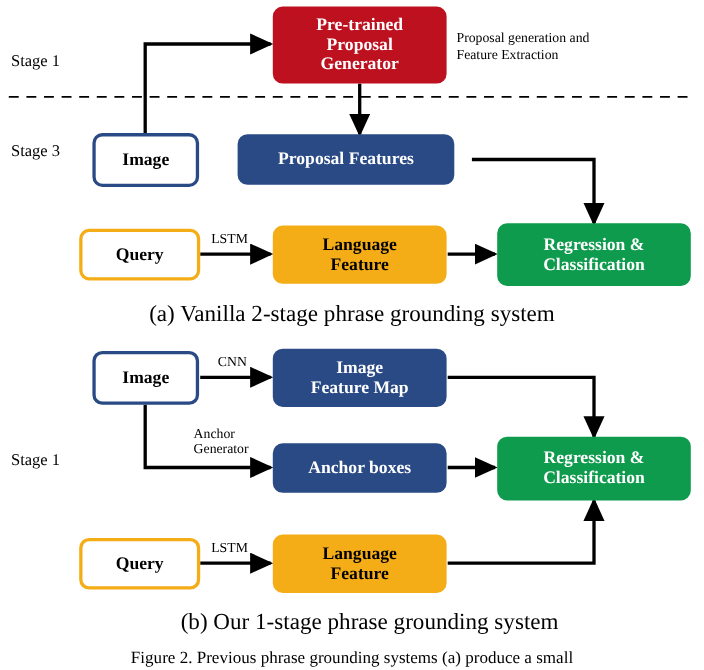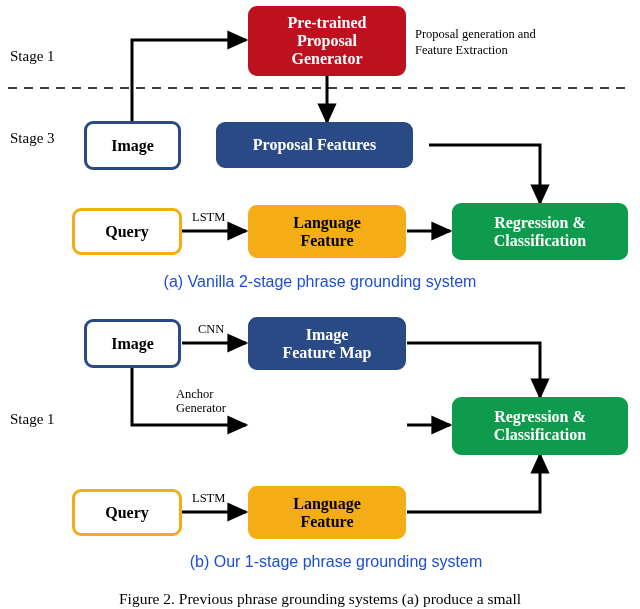--- a/index.html
+++ b/index.html
@@ -98,23 +98,23 @@
     position: absolute;
     font-family: "Liberation Serif", serif;
     font-size: 12.5px;
     color: #000;
     white-space: nowrap;
     line-height: 1.15;
   }
 
   .caption {
     position: absolute;
-    font-family: Liberation Sans, sans-serif;
-    font-size: 16px;
-    color: #1d4ed8;
+    font-family: Liberation Serif, serif;
+    font-size: 21px;
+    color: #000000;
     text-align: center;
     white-space: nowrap;
   }
 
   .figcaption {
     position: absolute;
     font-family: "Liberation Serif", serif;
     font-size: 15.5px;
     color: #000;
     left: 0;
@@ -223,20 +223,23 @@
   <div class="box box-blue" style="left:248px; top:317px; width:158px; height:53px;">
     <span style="white-space:pre-line;">Image
 Feature Map</span>
   </div>
 
   <div class="edge-label" style="left:176px; top:387px;">
     <span style="white-space:pre-line;">Anchor
 Generator</span>
   </div>
 
+  <div class="box box-blue" style="left:248px; top:403px; width:158px; height:45px;">
+    <span>Anchor boxes</span>
+  </div>
 
   <div class="box box-green" style="left:452px; top:397px; width:176px; height:58px;">
     <span style="white-space:pre-line;">Regression &amp;
 Classification</span>
   </div>
 
   <div class="box box-outline-yellow" style="left:72px; top:489px; width:110px; height:47px;">
     <span>Query</span>
   </div>
 

